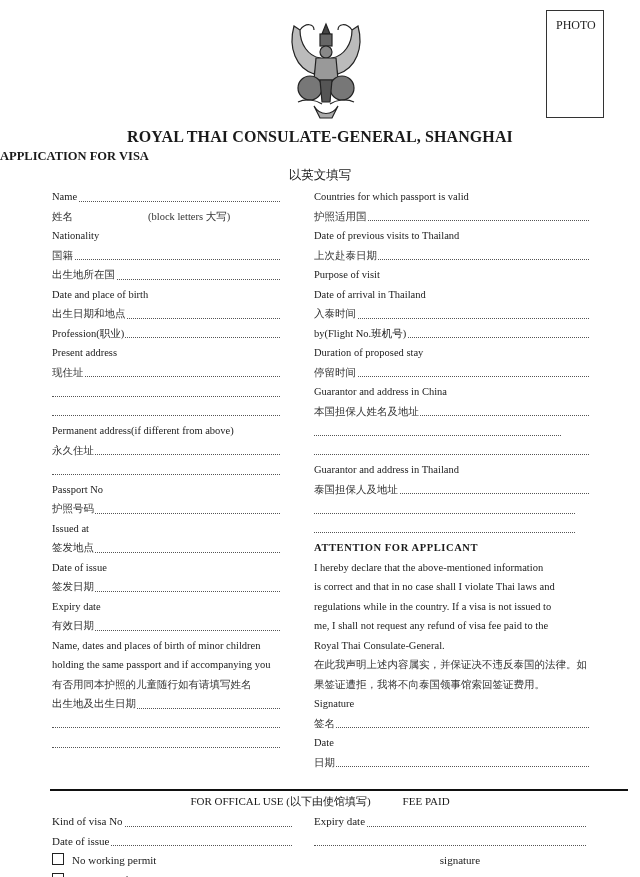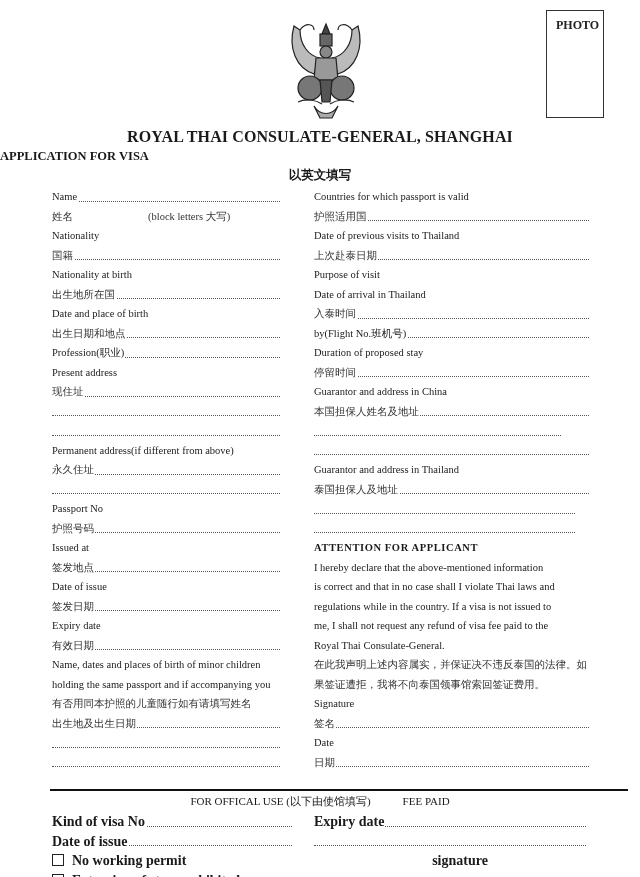--- a/index.html
+++ b/index.html
@@ -1,21 +1,21 @@
 <!DOCTYPE html>
 <html><head>
 <meta charset="utf-8">
 <style>
   html, body { margin: 0; padding: 0; background: #ffffff; }
   body {
     width: 640px; height: 877px; position: relative; overflow: hidden;
     font-family: "Liberation Serif", "DejaVu Serif", serif;
     color: #1a1a1a;
   }
-  .abs { position: absolute; font-weight: bold; }
+  .abs { position: absolute; }
   .photo-box {
     left: 546px; top: 10px; width: 56px; height: 106px;
     border: 1.5px solid #333;
   }
   .photo-label { position: absolute; left: 9px; top: 7px; font-size: 12px; color: #222; }
   .emblem { left: 286px; top: 18px; width: 80px; height: 104px; }
   .title1 { left: 0; width: 640px; top: 128px; text-align: center; font-weight: bold; font-size: 16px; letter-spacing: 0.1px; }
   .title2 { left: 0; width: 640px; top: 149px; text-align: left; font-weight: bold; font-size: 12.5px; }
   .title3 { left: 0; width: 640px; top: 167px; text-align: center; font-size: 12.5px; }
 
@@ -34,21 +34,21 @@
   .row.cjk { color: #333; }
   .row.attn-title { font-weight: bold; letter-spacing: 0.6px; }
   .row.plain { color: #1a1a1a; }
   .block-letters { position: absolute; left: 96px; }
 
   .rule { left: 50px; top: 789px; width: 578px; height: 0; border-top: 2.5px solid #111; }
 
   .official-title { left: 0; width: 640px; top: 794px; text-align: center; font-weight: normal; font-size: 11px; }
   .official-title .fee { margin-left: 32px; }
 
-  .off-row { height: 19.5px; line-height: 19.5px; font-size: 14px; white-space: nowrap; overflow: hidden; position: relative; }
+  .off-row { height: 19.5px; line-height: 19.5px; font-size: 11px; white-space: nowrap; overflow: hidden; position: relative; }
   .off-row.field .lbl { background: #fff; position: relative; z-index: 1; padding-right: 1px; }
   .off-row.field::after {
     content: ""; position: absolute; left: 0; right: 0; bottom: 5px;
     border-bottom: 1.2px dotted #555;
   }
   .checkbox { display: inline-block; width: 10px; height: 10px; border: 1.3px solid #222; vertical-align: -1px; margin-right: 8px; cursor: pointer; }
 </style>
 </head>
 <body>
 
@@ -82,21 +82,20 @@
 <div class="abs title3">以英文填写</div>
 
 <div class="col left">
   <div class="row field"><span class="lbl">Name</span></div>
   <div class="row cjk">
     <span>姓名</span>
     <span class="block-letters">(block letters  大写)</span>
   </div>
   <div class="row plain">Nationality</div>
   <div class="row field cjk"><span class="lbl">国籍</span></div>
-  <div class="row plain">Nationality at birth</div>
   <div class="row field cjk"><span class="lbl">出生地所在国</span></div>
   <div class="row plain">Date and place of birth</div>
   <div class="row field cjk"><span class="lbl">出生日期和地点</span></div>
   <div class="row field"><span class="lbl">Profession(职业)</span></div>
   <div class="row plain">Present address</div>
   <div class="row field cjk"><span class="lbl">现住址</span></div>
   <div class="row field"></div>
   <div class="row field"></div>
   <div class="row plain">Permanent address(if different from above)</div>
   <div class="row field cjk"><span class="lbl">永久住址</span></div>

